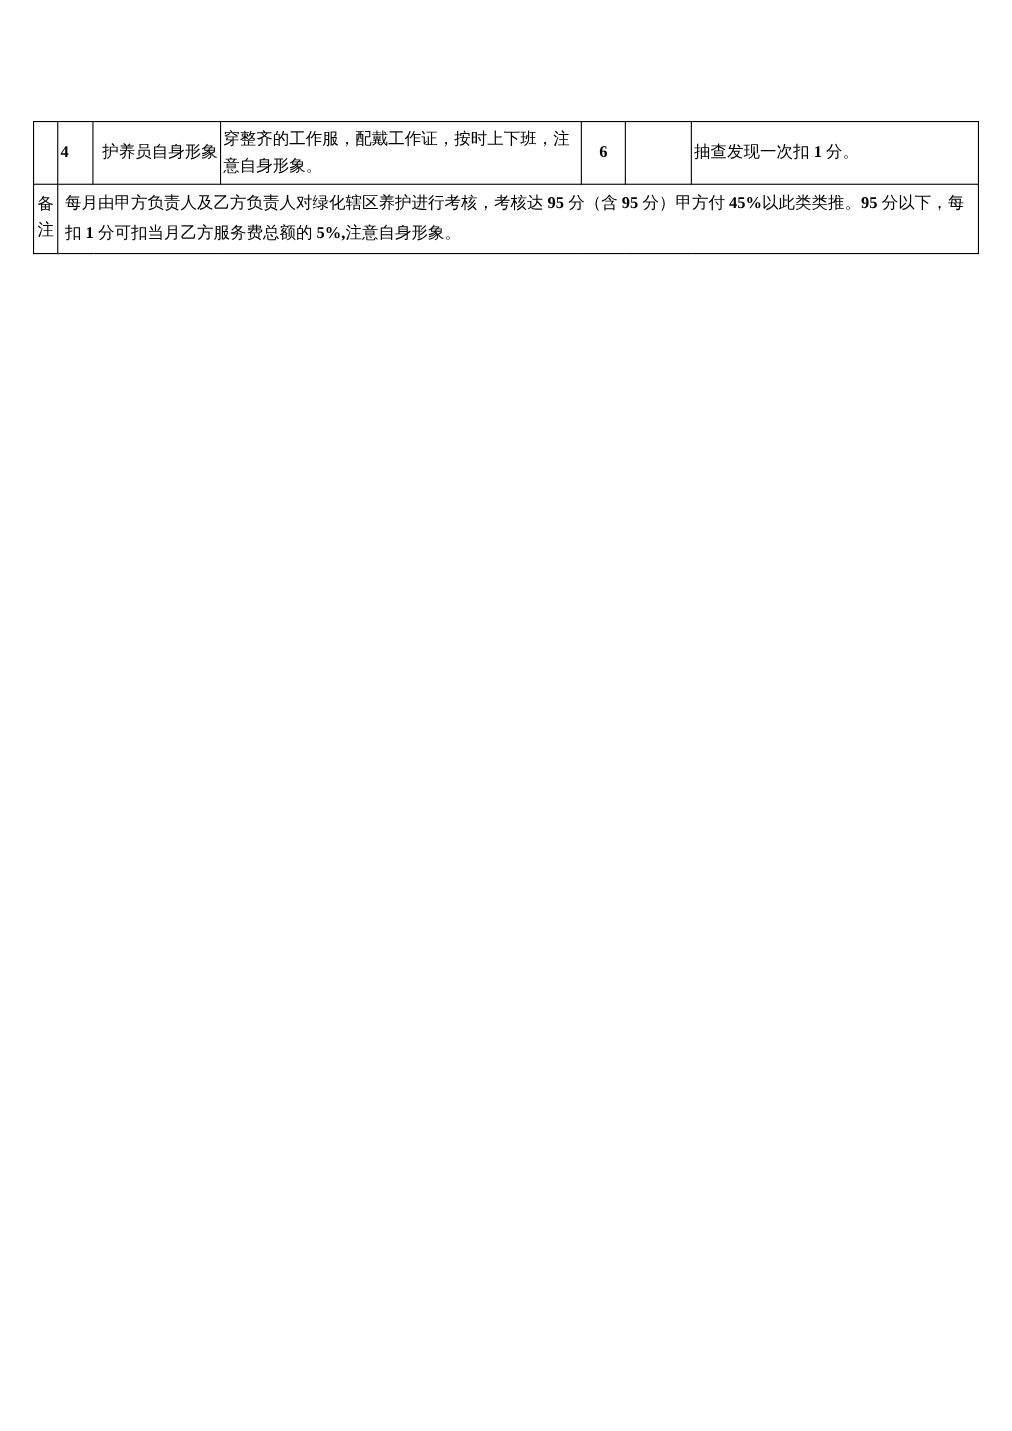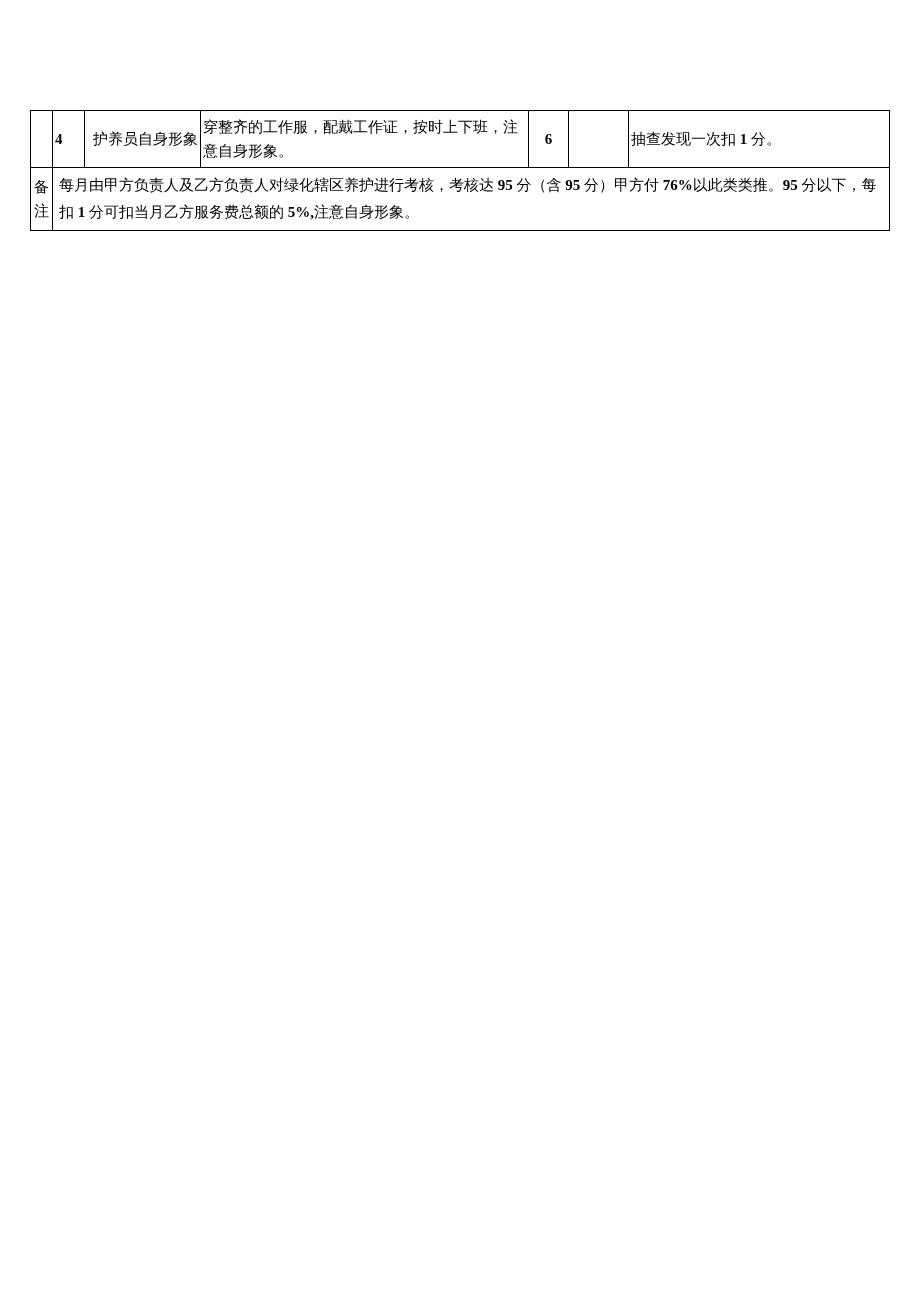--- a/index.html
+++ b/index.html
@@ -21,36 +21,36 @@
       vertical-align: middle;
       line-height: 1.6;
     }
     .col1 { width: 22px; }
     .col2 { width: 32px; text-align: left; font-weight: bold; padding-left: 2px; }
     .col3 { width: 116px; padding-left: 8px; }
     .col4 { width: 328px; padding-left: 2px; }
     .col5 { width: 40px; text-align: center; font-weight: bold; }
     .col6 { width: 60px; }
     .col7 { width: auto; padding-left: 2px; }
-    .note-label { width: 22px; text-align: center; word-break: break-all; }
+    .note-label { width: 22px; text-align: center; word-break: break-all; font-family: Liberation Mono, monospace; }
     .note-content { padding: 4px 6px; line-height: 1.8; }
     .bold { font-weight: bold; font-family: "SimSun", serif; }
   </style>
 </head>
 <body>
 
 <table>
   <tbody>
       <tr>
     <td class="col1"></td>
     <td class="col2">4</td>
     <td class="col3">护养员自身形象</td>
     <td class="col4">穿整齐的工作服，配戴工作证，按时上下班，注意自身形象。</td>
     <td class="col5">6</td>
     <td class="col6"></td>
     <td class="col7"><span>抽查发现一次扣 </span><span class="bold">1</span><span> 分。</span></td>
   </tr>
   <tr>
     <td class="note-label">备注</td>
-    <td colspan="6" class="note-content"><span>每月由甲方负责人及乙方负责人对绿化辖区养护进行考核，考核达 </span><span class="bold">95</span><span> 分（含 </span><span class="bold">95</span><span> 分）甲方付 </span><span class="bold">76%</span><span>以此类类推。</span><span class="bold">95</span><span> 分以下，每扣 </span><span class="bold">1</span><span> 分可扣当月乙方服务费总额的 </span><span class="bold">5%,</span><span>注意自身形象。</span></td>
+    <td colspan="6" class="note-content"><span>每月由甲方负责人及乙方负责人对绿化辖区养护进行考核，考核达 </span><span class="bold">95</span><span> 分（含 </span><span class="bold">95</span><span> 分）甲方付 </span><span class="bold">45%</span><span>以此类类推。</span><span class="bold">95</span><span> 分以下，每扣 </span><span class="bold">1</span><span> 分可扣当月乙方服务费总额的 </span><span class="bold">5%,</span><span>注意自身形象。</span></td>
   </tr>
 </tbody>
   </table>
 
 </body></html>

